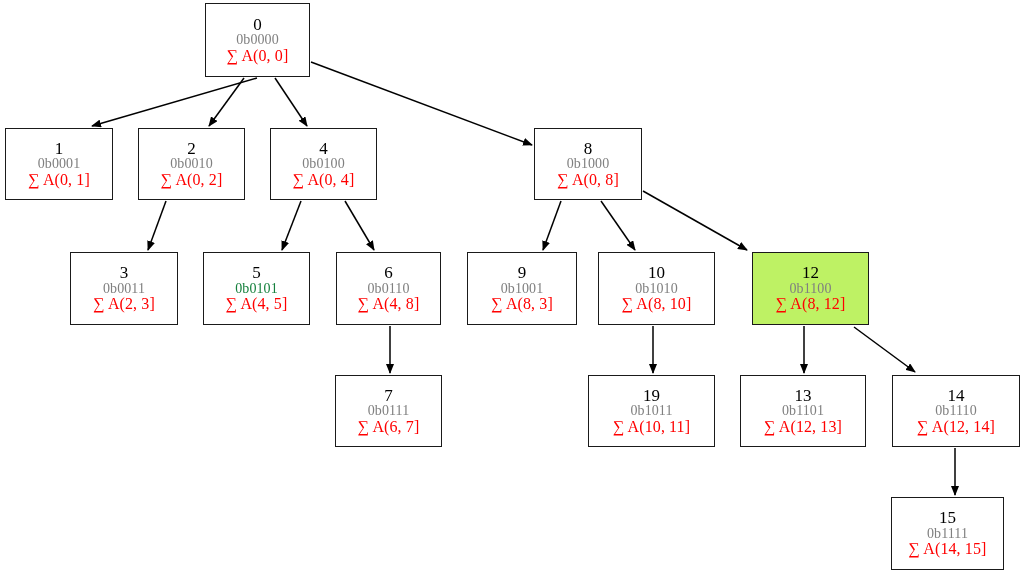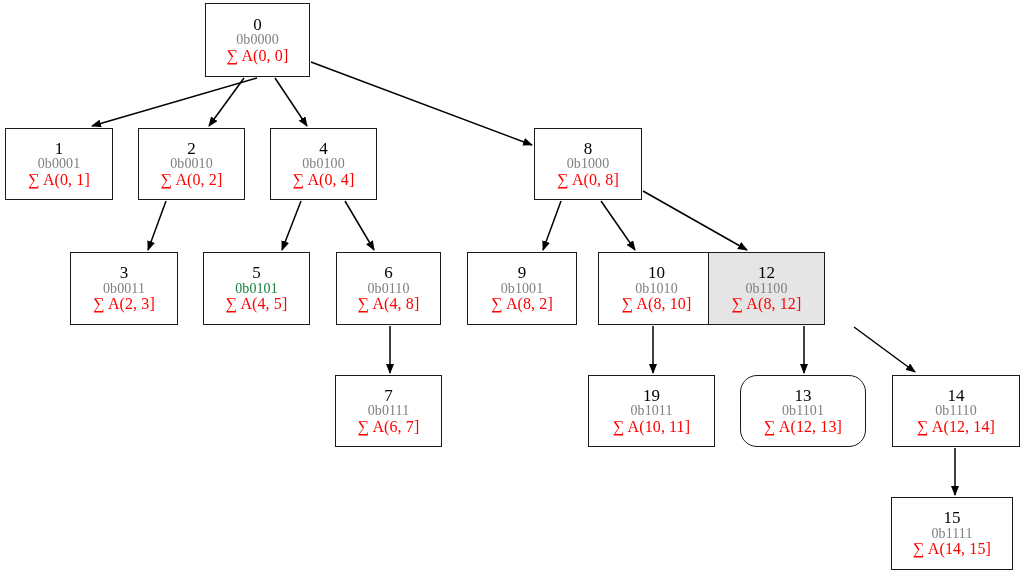--- a/index.html
+++ b/index.html
@@ -124,52 +124,52 @@
         <div class="node-range" style="color: rgb(255, 0, 0);">∑ A(4, 5]</div>
       </div>
       <div class="node" style="left: 336px; top: 252px; width: 105px; height: 73px; border-color: rgb(26, 26, 26); background: rgb(255, 255, 255);">
         <div class="node-index" style="color: rgb(0, 0, 0);">6</div>
         <div class="node-binary" style="color: rgb(128, 128, 128);">0b0110</div>
         <div class="node-range" style="color: rgb(255, 0, 0);">∑ A(4, 8]</div>
       </div>
       <div class="node" style="left: 467px; top: 252px; width: 110px; height: 73px; border-color: rgb(26, 26, 26); background: rgb(255, 255, 255);">
         <div class="node-index" style="color: rgb(0, 0, 0);">9</div>
         <div class="node-binary" style="color: rgb(128, 128, 128);">0b1001</div>
-        <div class="node-range" style="color: rgb(255, 0, 0);">∑ A(8, 2]</div>
+        <div class="node-range" style="color: rgb(255, 0, 0);">∑ A(8, 3]</div>
       </div>
       <div class="node" style="left: 598px; top: 252px; width: 117px; height: 73px; border-color: rgb(26, 26, 26); background: rgb(255, 255, 255);">
         <div class="node-index" style="color: rgb(0, 0, 0);">10</div>
         <div class="node-binary" style="color: rgb(128, 128, 128);">0b1010</div>
         <div class="node-range" style="color: rgb(255, 0, 0);">∑ A(8, 10]</div>
       </div>
-      <div class="node" style="left: 708px; top: 252px; width: 117px; height: 73px; border-color: rgb(26, 26, 26); background: #e5e5e5;">
+      <div class="node" style="left: 752px; top: 252px; width: 117px; height: 73px; border-color: rgb(26, 26, 26); background: #bef264;">
         <div class="node-index" style="color: rgb(0, 0, 0);">12</div>
         <div class="node-binary" style="color: rgb(128, 128, 128);">0b1100</div>
         <div class="node-range" style="color: rgb(255, 0, 0);">∑ A(8, 12]</div>
       </div>
       <div class="node" style="left: 335px; top: 375px; width: 107px; height: 72px; border-color: rgb(26, 26, 26); background: rgb(255, 255, 255);">
         <div class="node-index" style="color: rgb(0, 0, 0);">7</div>
         <div class="node-binary" style="color: rgb(128, 128, 128);">0b0111</div>
         <div class="node-range" style="color: rgb(255, 0, 0);">∑ A(6, 7]</div>
       </div>
       <div class="node" style="left: 588px; top: 375px; width: 127px; height: 72px; border-color: rgb(26, 26, 26); background: rgb(255, 255, 255);">
         <div class="node-index" style="color: rgb(0, 0, 0);">19</div>
         <div class="node-binary" style="color: rgb(128, 128, 128);">0b1011</div>
         <div class="node-range" style="color: rgb(255, 0, 0);">∑ A(10, 11]</div>
       </div>
-      <div class="node" style="left: 740px; top: 375px; width: 126px; height: 72px; border-color: rgb(26, 26, 26); background: rgb(255, 255, 255); border-radius: 17px;">
+      <div class="node" style="left: 740px; top: 375px; width: 126px; height: 72px; border-color: rgb(26, 26, 26); background: rgb(255, 255, 255);">
         <div class="node-index" style="color: rgb(0, 0, 0);">13</div>
         <div class="node-binary" style="color: rgb(128, 128, 128);">0b1101</div>
         <div class="node-range" style="color: rgb(255, 0, 0);">∑ A(12, 13]</div>
       </div>
       <div class="node" style="left: 892px; top: 375px; width: 128px; height: 72px; border-color: rgb(26, 26, 26); background: rgb(255, 255, 255);">
         <div class="node-index" style="color: rgb(0, 0, 0);">14</div>
         <div class="node-binary" style="color: rgb(128, 128, 128);">0b1110</div>
         <div class="node-range" style="color: rgb(255, 0, 0);">∑ A(12, 14]</div>
       </div>
-      <div class="node" style="left: 891px; top: 497px; width: 122px; height: 73px; border-color: rgb(26, 26, 26); background: rgb(255, 255, 255);">
+      <div class="node" style="left: 891px; top: 497px; width: 113px; height: 73px; border-color: rgb(26, 26, 26); background: rgb(255, 255, 255);">
         <div class="node-index" style="color: rgb(0, 0, 0);">15</div>
         <div class="node-binary" style="color: rgb(128, 128, 128);">0b1111</div>
         <div class="node-range" style="color: rgb(255, 0, 0); text-align: center;">∑ A(14, 15]</div>
       </div>
     </div>
 
 </div>
 
 </body></html>

